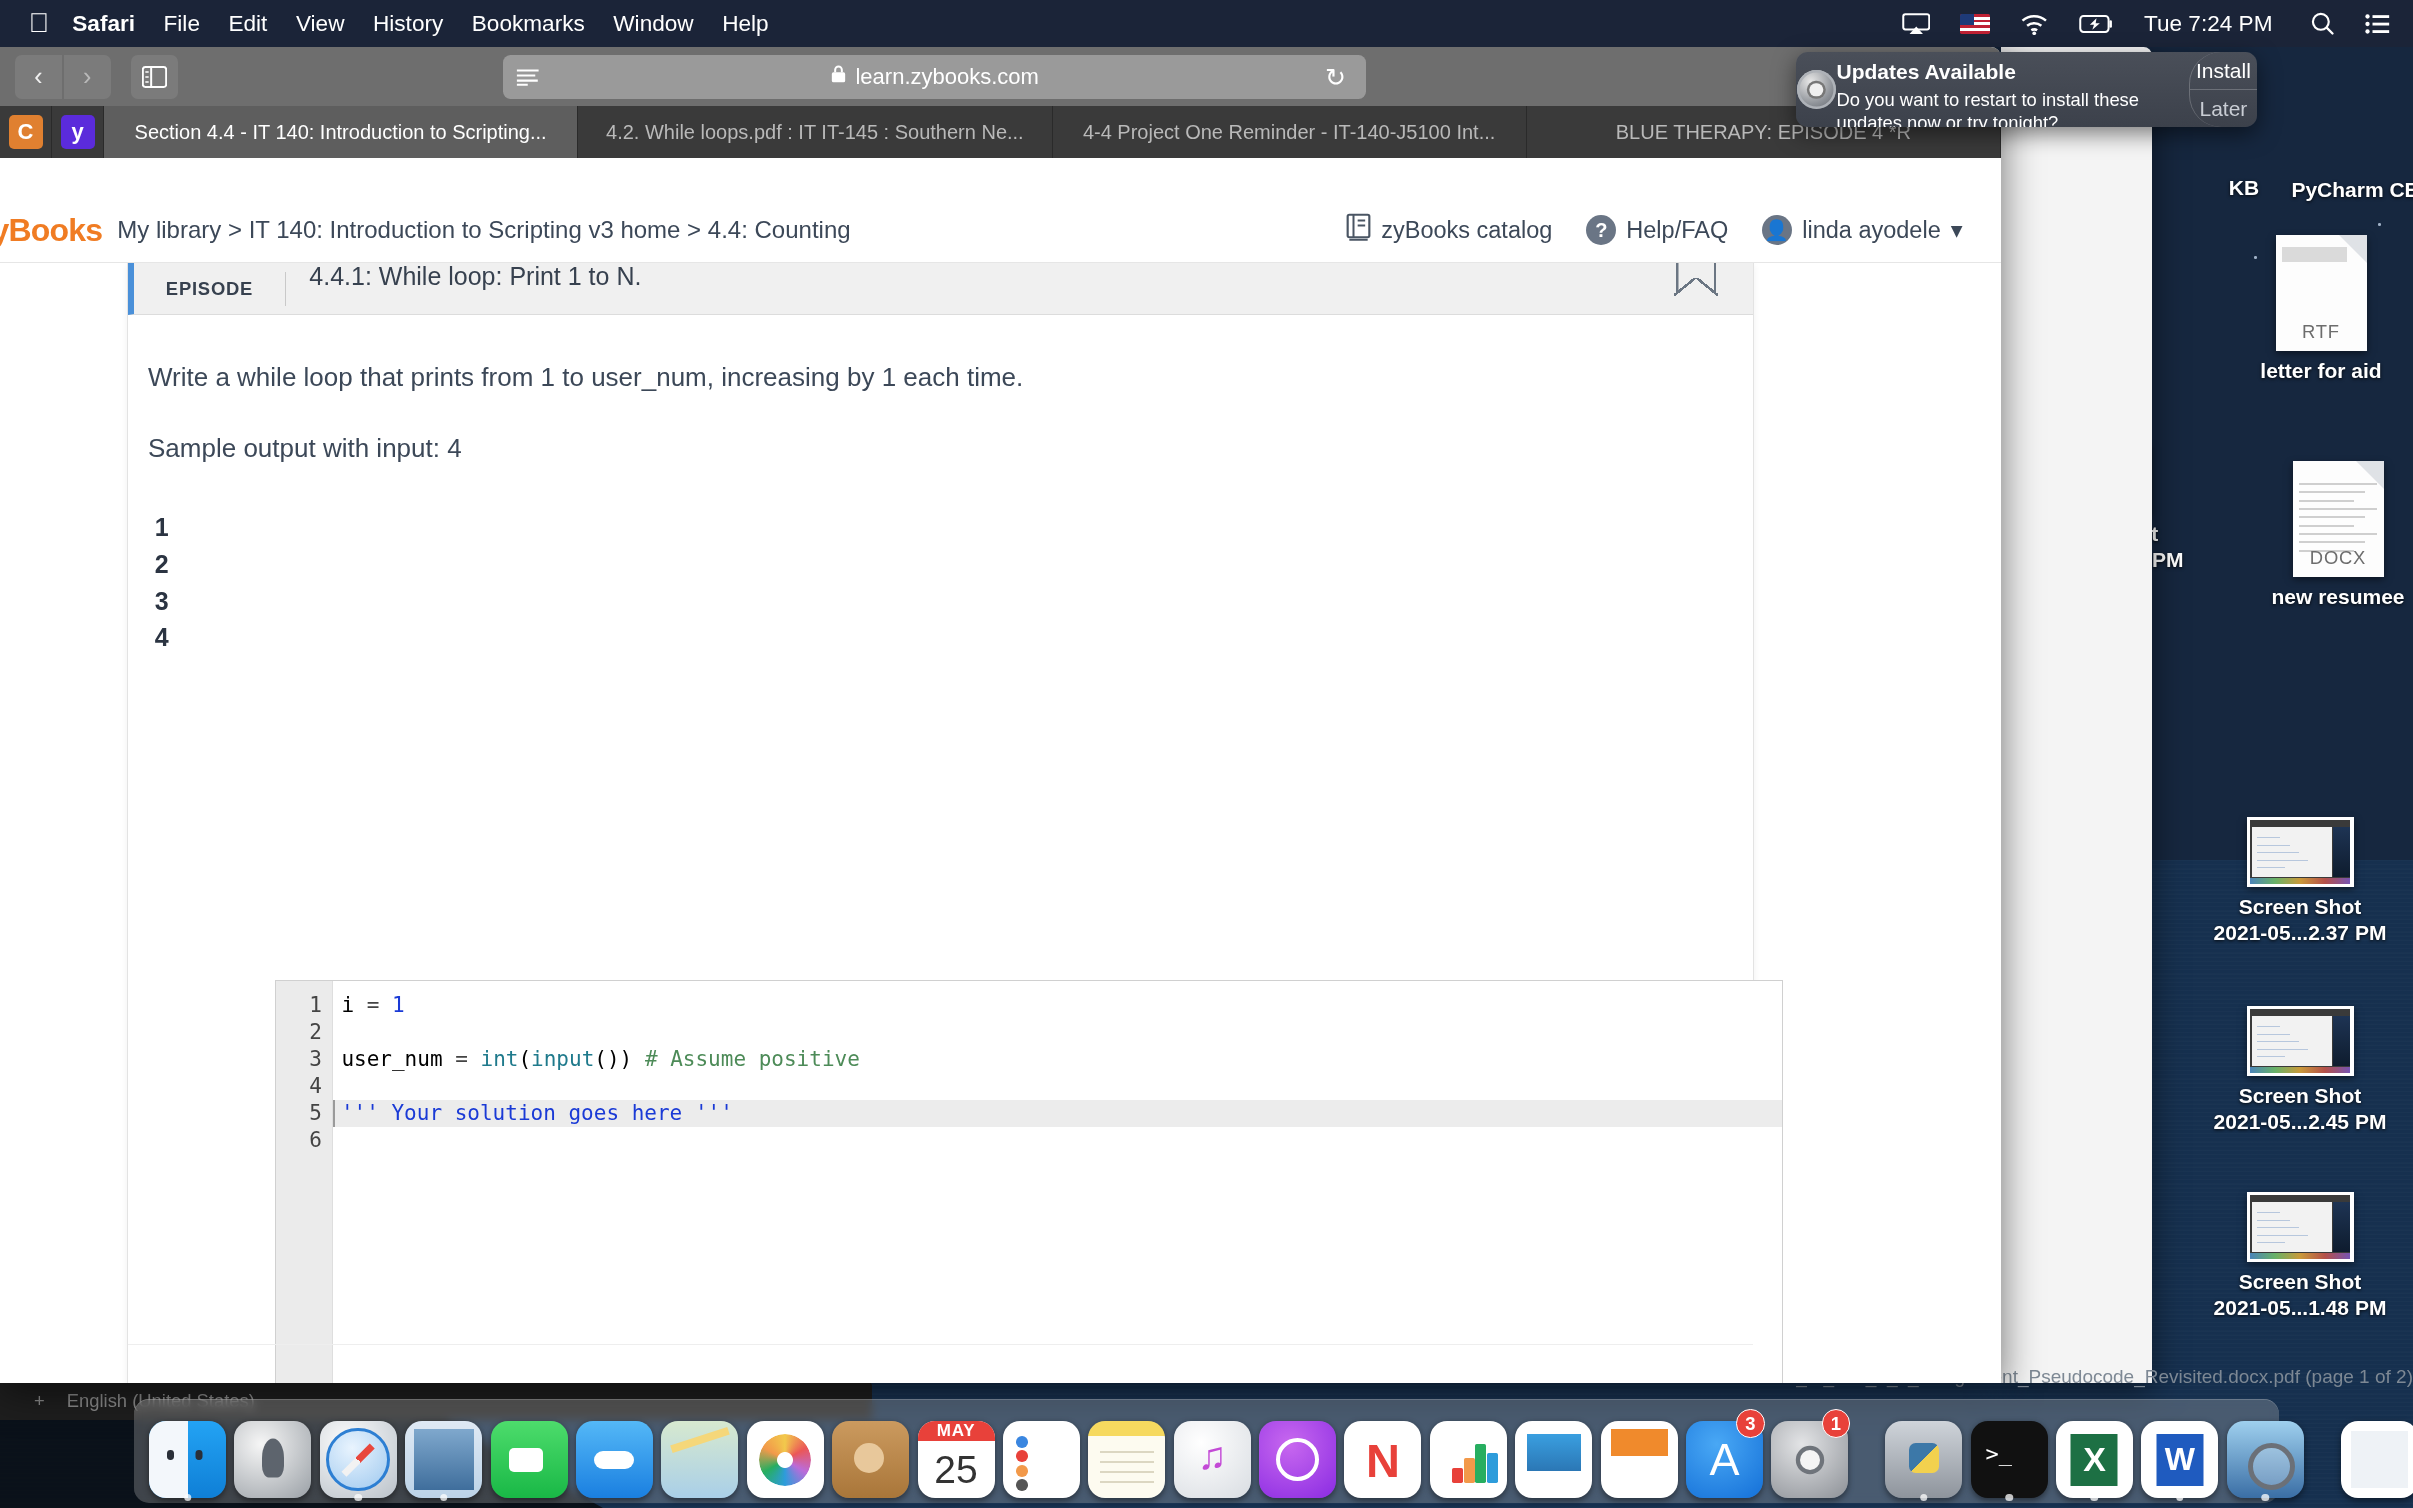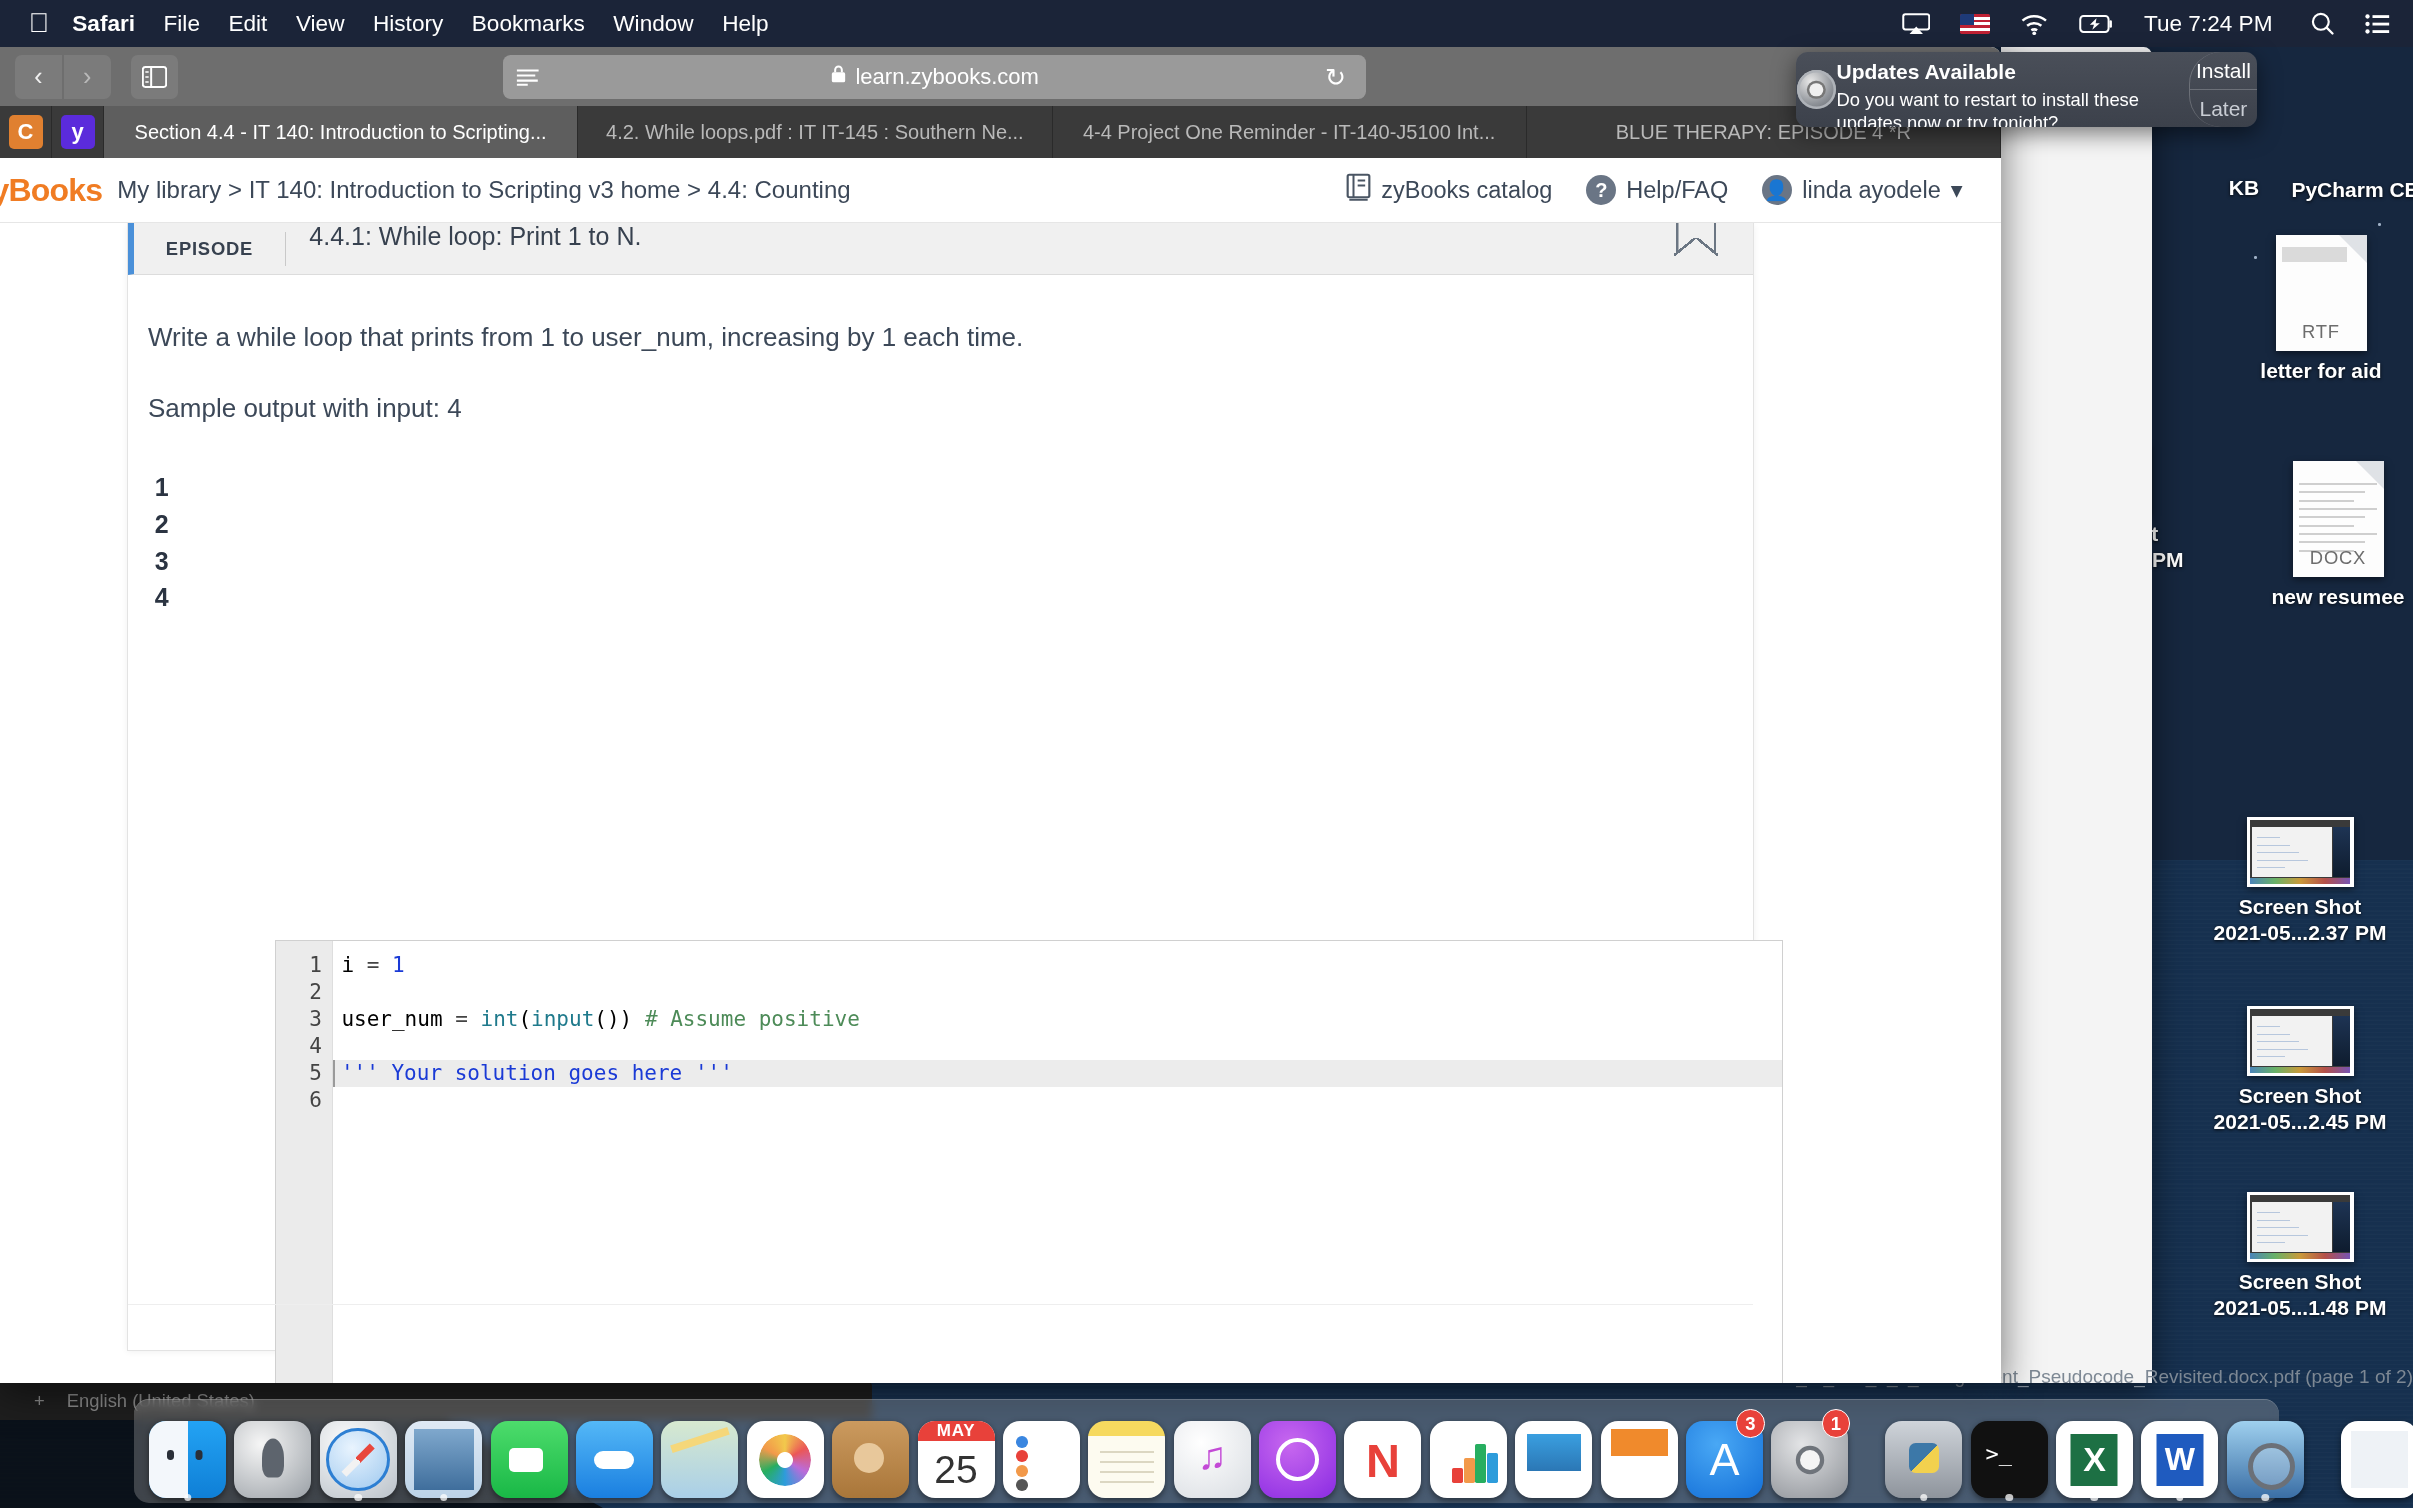--- a/index.html
+++ b/index.html
@@ -104,21 +104,21 @@
     border-right:0.8px solid #2a2a2a; color:#b9b9b9; font-size:20px; padding:0 18.4px;
     white-space:nowrap; overflow:hidden; text-overflow:ellipsis;
   }
   .tab.active{ background:#5e5e5e; color:#fff; }
   .tab span{ overflow:hidden; text-overflow:ellipsis; white-space:nowrap; }
 
   
   #page { background:#fff; height:1225px; position:relative; }
   #zyheader {
     height:65px; display:flex; align-items:center; padding:0 23.5px;
-    border-bottom:0.8px solid #e6e6e6; background:#fff;
+    border-bottom:0.8px solid #e6e6e6; background:#fff;margin-top:40px;
   }
   #zylogo { color:#f07c23; font-weight:bold; font-size:32px; letter-spacing:-0.8px; margin-left:-32px; }
   #breadcrumb { color:#3c4858; font-size:24px; margin-left:15px; white-space:nowrap; }
   #hdrspacer{ flex:1 1 auto;}
   .hdrlink{ display:flex; align-items:center; gap:10px; color:#3c4858; font-size:23.5px; margin-right:34px; white-space:nowrap;}
   .circicon{ width:30px;height:30px;border-radius:50%;background:#6a7585;color:#fff;
              display:flex;align-items:center;justify-content:center;font-size:20px;font-weight:bold;}
 
   #content { position:relative; height:1160px; overflow:hidden; }
   #card {

